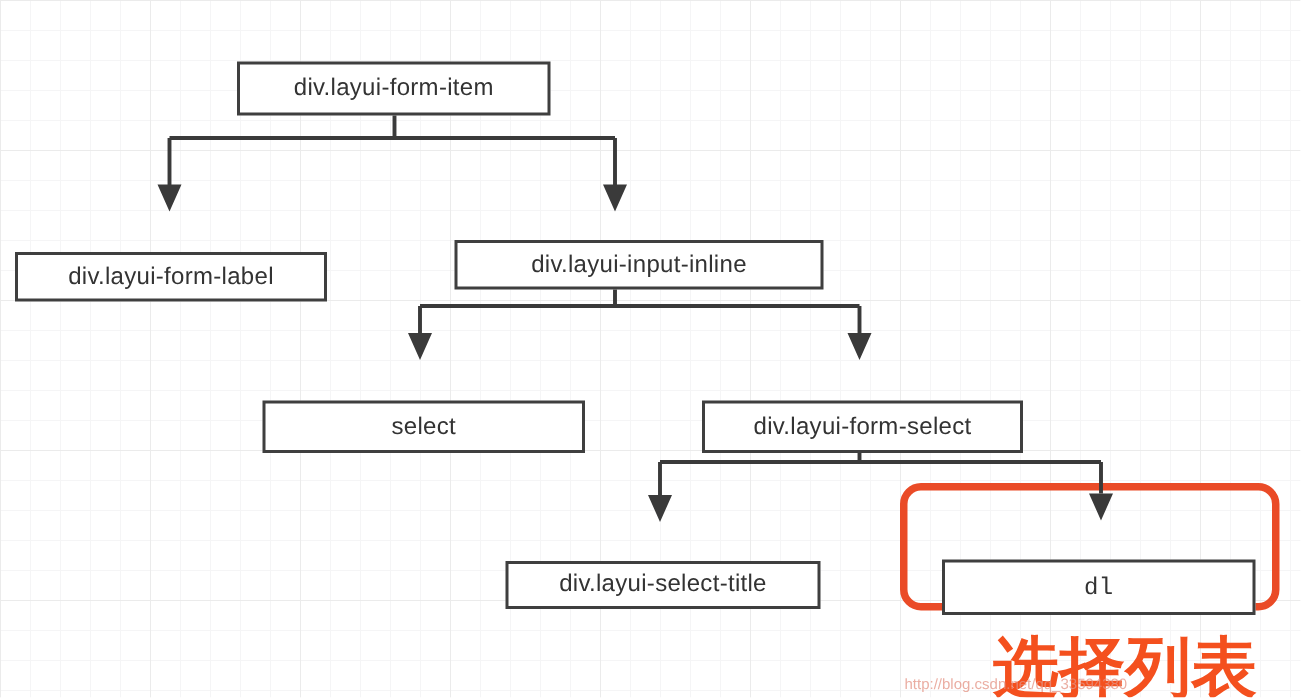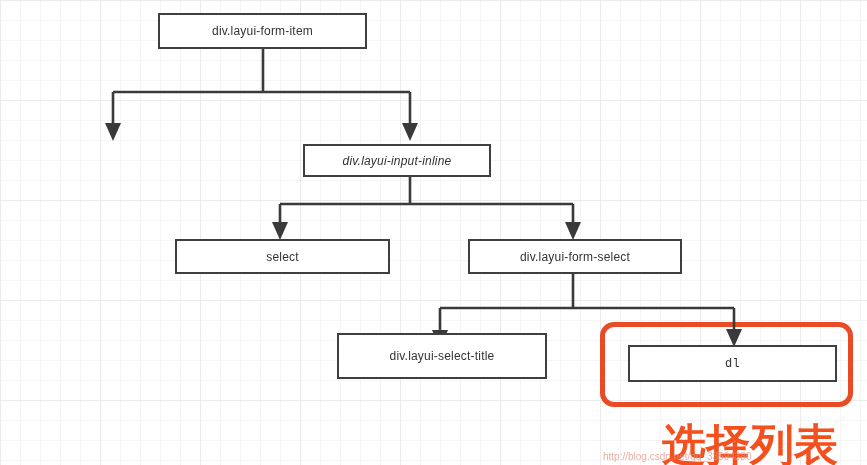--- a/index.html
+++ b/index.html
@@ -29,30 +29,31 @@
   }
   .node {
     position: absolute;
     z-index: 3;
     background: #ffffff;
     border: 2px solid #3f3f3f;
     box-sizing: border-box;
     display: flex;
     align-items: center;
     justify-content: center;
-    font-size: 12px;
+    font-size: 16px;
     color: #333333;
     letter-spacing: 0.2px;
+    margin-top: 28px;
   }
   .n0 { left: 158px; top: 13px;  width: 209px; height: 36px; }
   .n1 { left: 10px;  top: 140px; width: 208px; height: 33px; }
-  .n2 { left: 303px; top: 144px; width: 188px; height: 33px; font-style: italic; }
+  .n2 { left: 303px; top: 132px; width: 246px; height: 33px; }
   .n3 { left: 175px; top: 239px; width: 215px; height: 35px; }
   .n4 { left: 468px; top: 239px; width: 214px; height: 35px; }
-  .n5 { left: 337px; top: 333px; width: 210px; height: 46px; }
+  .n5 { left: 337px; top: 346px; width: 210px; height: 32px; }
   .n6 { left: 628px; top: 345px; width: 209px; height: 37px; font-family: Liberation Mono, monospace; }
   .highlight {
     position: absolute;
     z-index: 1;
     left: 600px; top: 322px;
     width: 253px; height: 85px;
     box-sizing: border-box;
     border: 5px solid #ea4b27;
     border-radius: 14px;
     background: transparent;
@@ -91,20 +92,21 @@
              M410,141 l-8,-18 h16 z
              M280,240 l-8,-18 h16 z
              M573,240 l-8,-18 h16 z
              M440,348 l-8,-18 h16 z
              M734,347 l-8,-18 h16 z" fill="#3a3a3a" stroke="none"></path>
   </svg>
 
   <div class="highlight"></div>
 
   <div class="node n0">div.layui-form-item</div>
+  <div class="node n1">div.layui-form-label</div>
   <div class="node n2">div.layui-input-inline</div>
   <div class="node n4">div.layui-form-select</div>
   <div class="node n3">select</div>
   <div class="node n5">div.layui-select-title</div>
   <div class="node n6">dl</div>
 
   <div class="annotation">选择列表</div>
 
   <div class="watermark">http://blog.csdn.net/qq_33594380</div>
 

